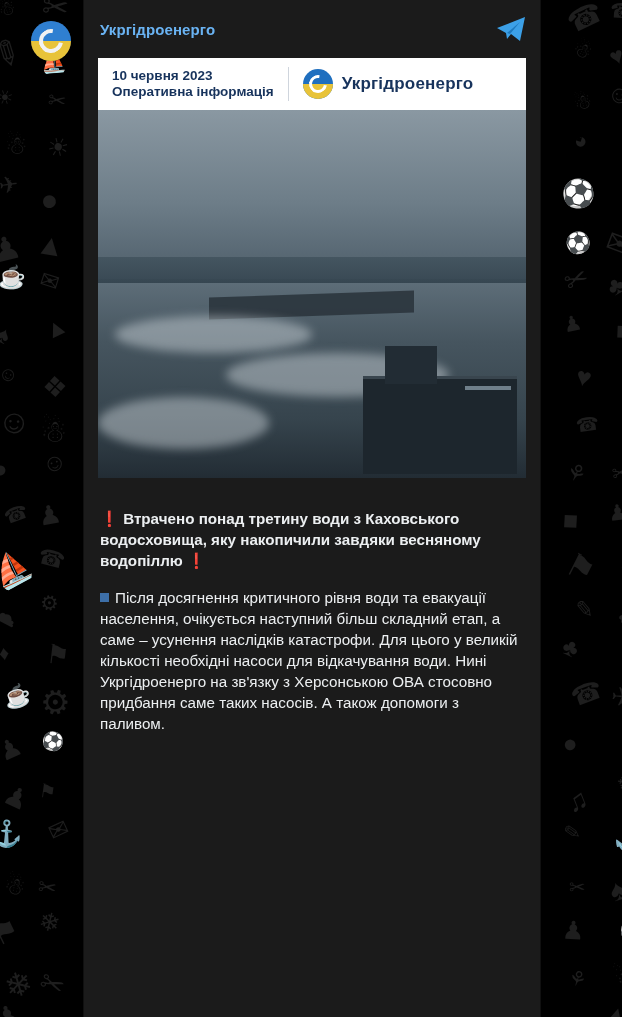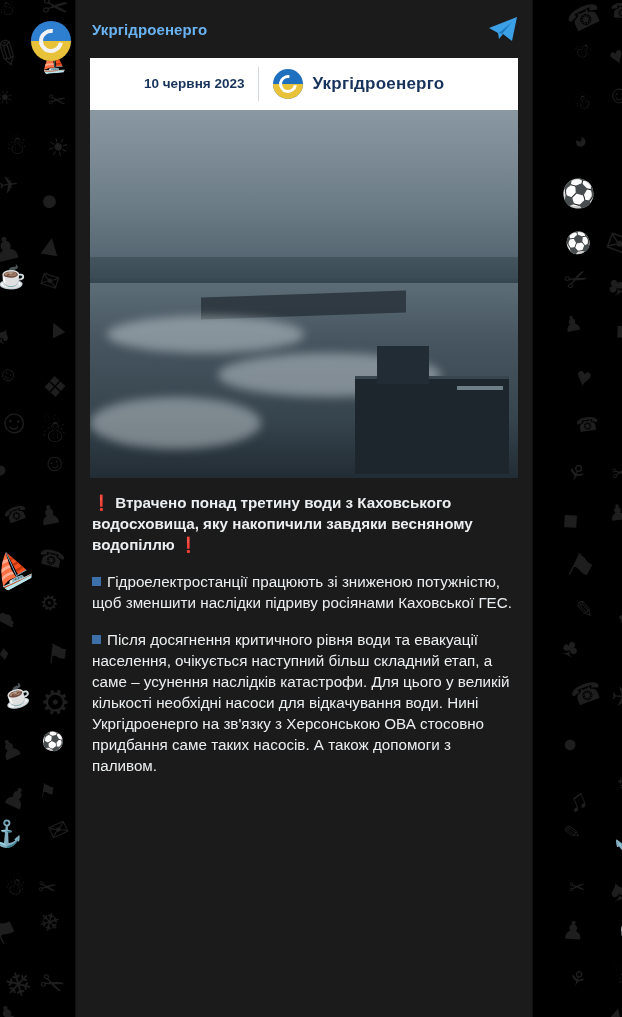--- a/index.html
+++ b/index.html
@@ -26,21 +26,21 @@
     position: absolute;
     color: #1e1e1e;
     font-size: 26px;
     line-height: 1;
     user-select: none;
   }
 
   
   .message-wrap {
     position: absolute;
-    left: 76px;
+    left: 84px;
     top: 0;
     width: 456px;
     height: 1017px;
     background: #1b1b1b;
     box-shadow: 0 0 0 1px #101010;
   }
 
   
   .msg-header {
     height: 58px;
@@ -105,21 +105,20 @@
     align-items: center;
     height: 52px;
     padding: 0 14px;
     box-sizing: border-box;
   }
   .card-date {
     color: #17335c;
     font-size: 13.5px;
     font-weight: bold;
     line-height: 16px;
-    margin-left: 40px;
   }
   .card-divider {
     width: 1px;
     height: 34px;
     background: #cfd5dd;
     margin: 0 14px;
   }
   .card-brand {
     display: flex;
     align-items: center;
@@ -226,21 +225,21 @@
     border-top: 3px solid #e8c339;
   }
   .card-url a {
     color: #5f6b76;
     font-size: 12.5px;
     text-decoration: none;
   }
 
   
   .msg-text {
-    padding: 14px 16px 0 16px;
+    padding: 30px 16px 0 16px;
     color: #eceff1;
     font-size: 15.2px;
     line-height: 21px;
   }
   .msg-text p {
     margin: 0 0 16px 0;
   }
   .msg-text p.first {
     font-weight: bold;
   }
@@ -368,20 +367,21 @@
         <path d="M11 17 L24 6 L14 18 Z" fill="#1d78bd"></path>
       </svg>
     </div>
   </div>
 
   <div class="media-card">
 
     <div class="card-top">
       <div>
         <div class="card-date">10 червня 2023</div>
+        <div class="card-date">Оперативна інформація</div>
       </div>
       <div class="card-divider"></div>
       <div class="card-brand">
         <div class="brand-logo">
           <div class="bl-bot"></div>
           <div class="bl-swirl"></div>
         </div>
         <div class="brand-text">Укргідроенерго</div>
       </div>
     </div>
@@ -397,17 +397,16 @@
       <div class="barge">
         <div class="cabin"></div>
         <div class="rail"></div>
       </div>
     </div>
 
   </div>
 
   <div class="msg-text" id="msg-text">
       <p class="first"><span class="emoji-warn">❗ </span>Втрачено понад третину води з Каховського водосховища, яку накопичили завдяки весняному водопіллю<span class="emoji-warn"> ❗</span></p>
-      <p><span class="sq"></span>Гідроелектростанції працюють зі зниженою потужністю, щоб зменшити наслідки підриву росіянами Каховської ГЕС.</p>
       <p><span class="sq"></span>Після досягнення критичного рівня води та евакуації населення, очікується наступний більш складний етап, а саме – усунення наслідків катастрофи. Для цього у великій кількості необхідні насоси для відкачування води. Нині Укргідроенерго на зв'язку з Херсонською ОВА стосовно придбання саме таких насосів. А також допомоги з паливом.</p>
     </div>
 
 </div>
 
 </body></html>

